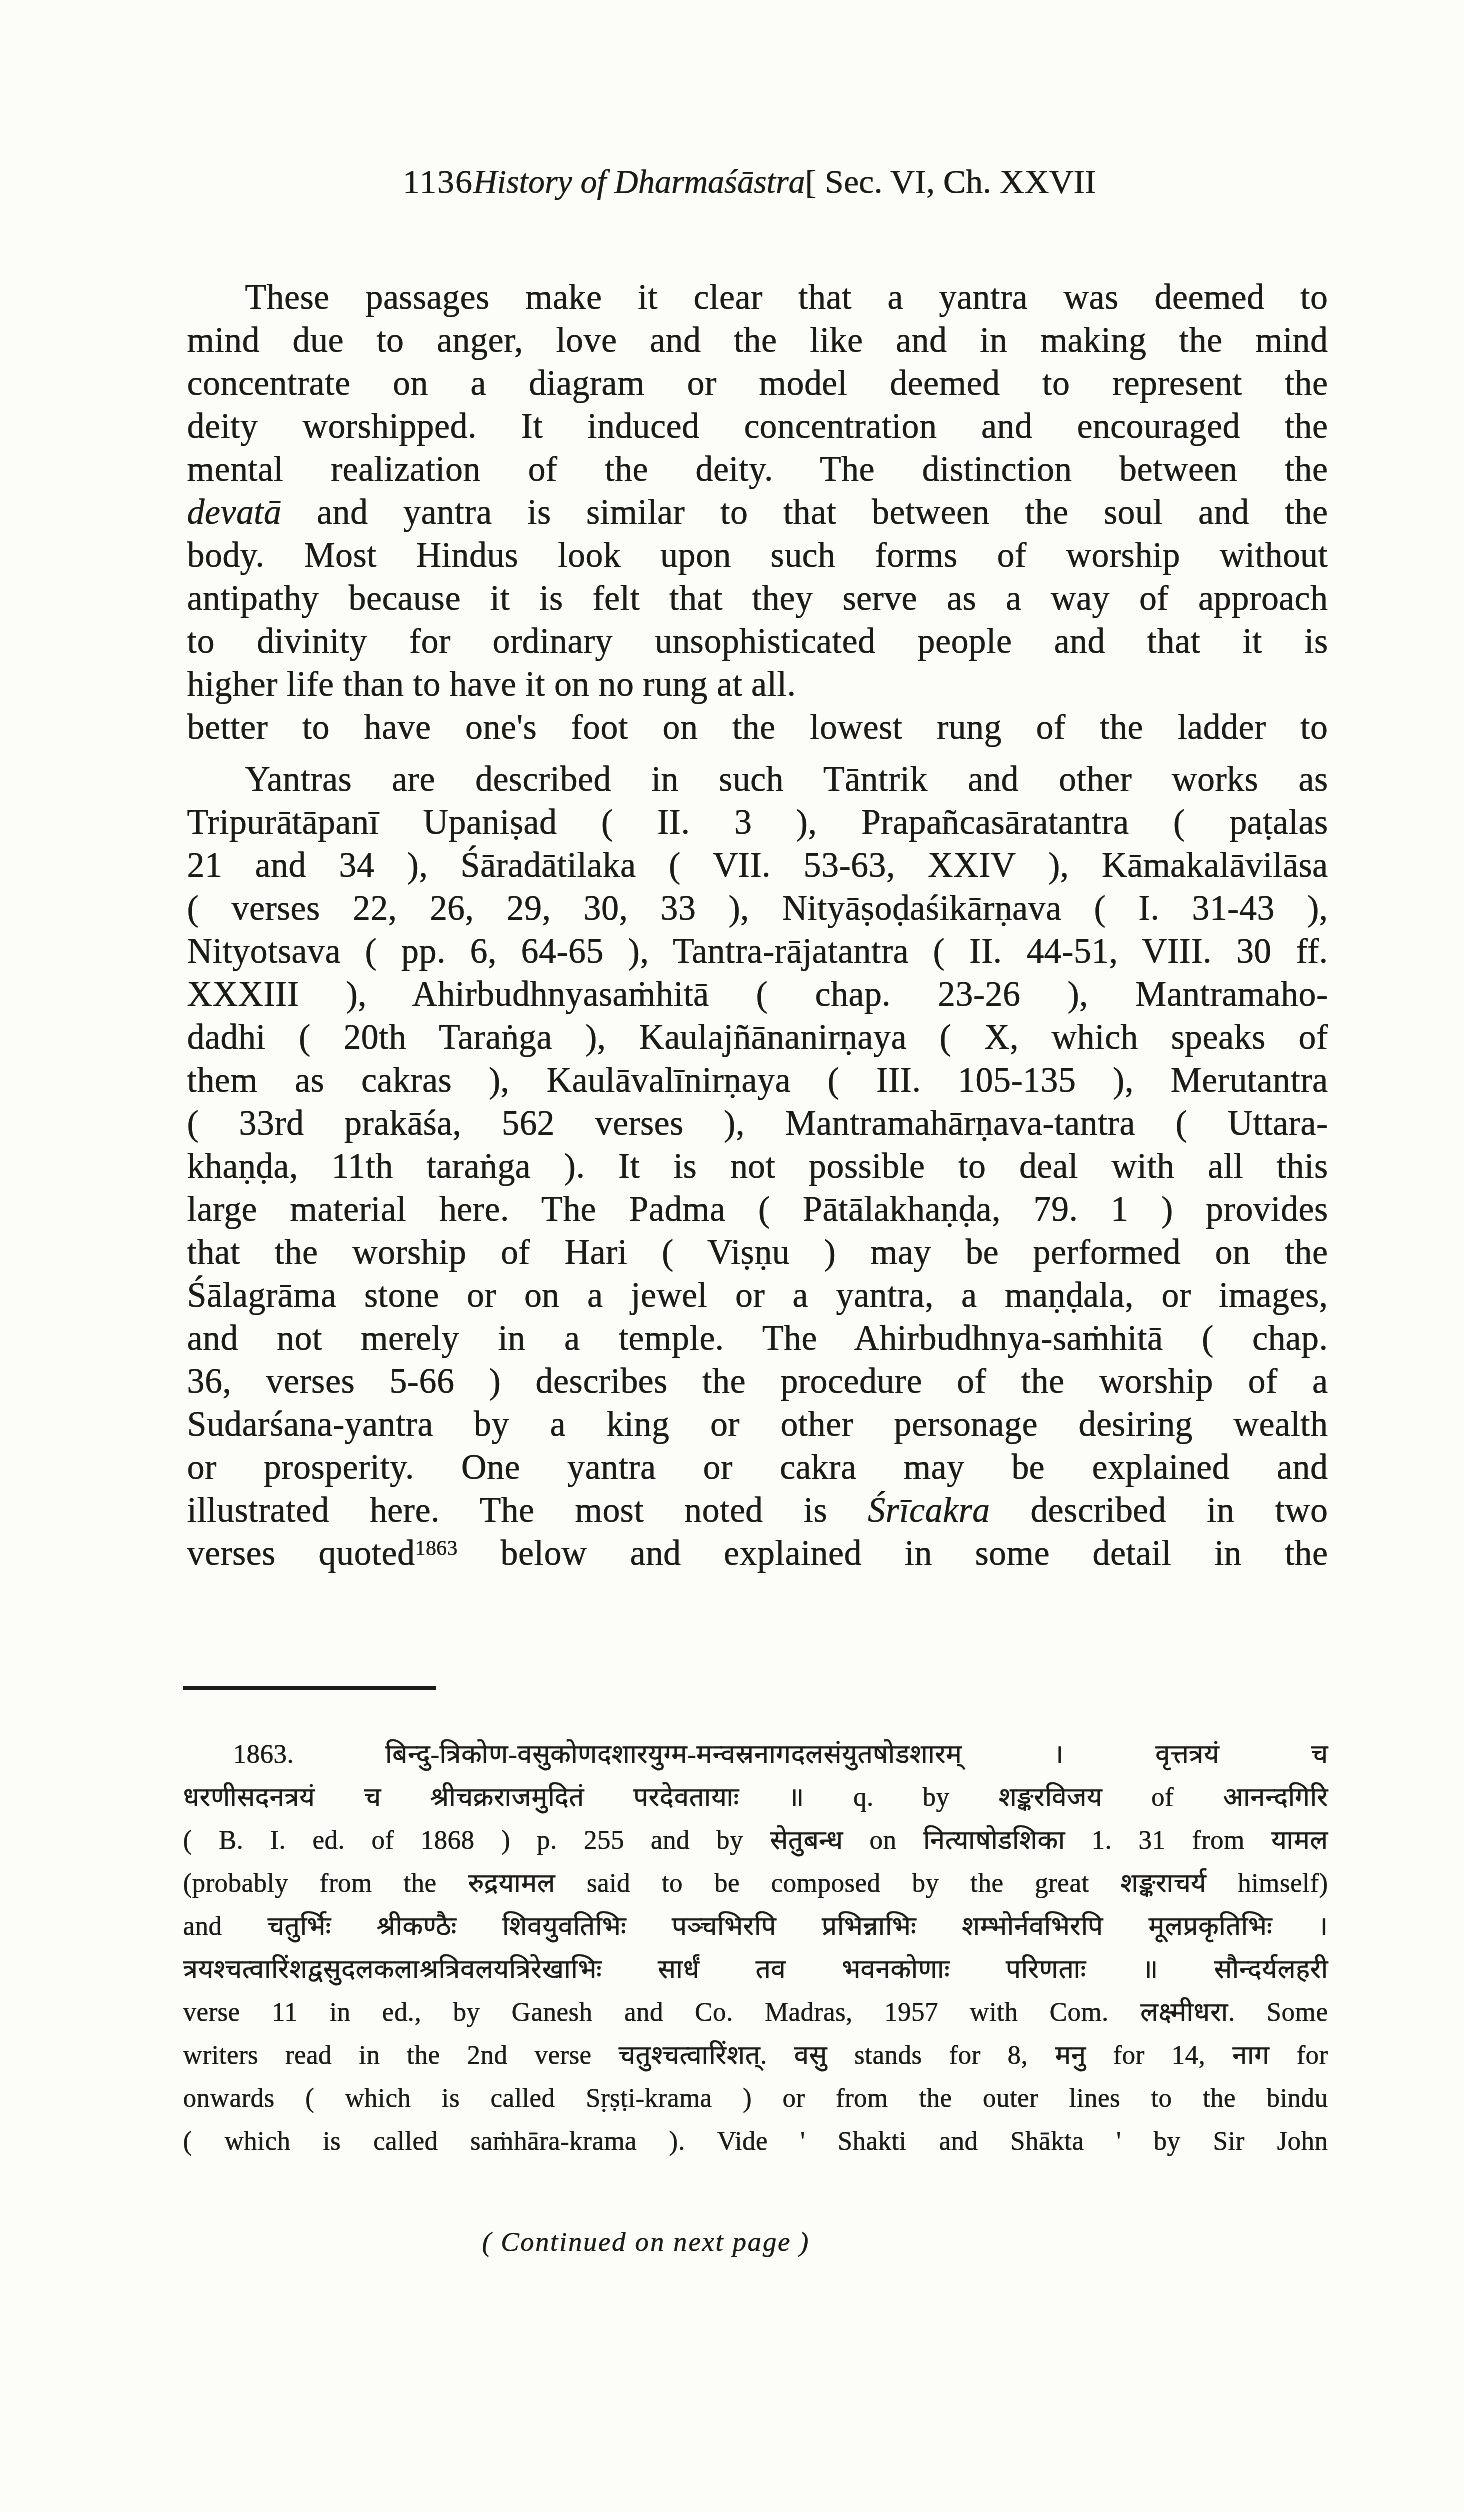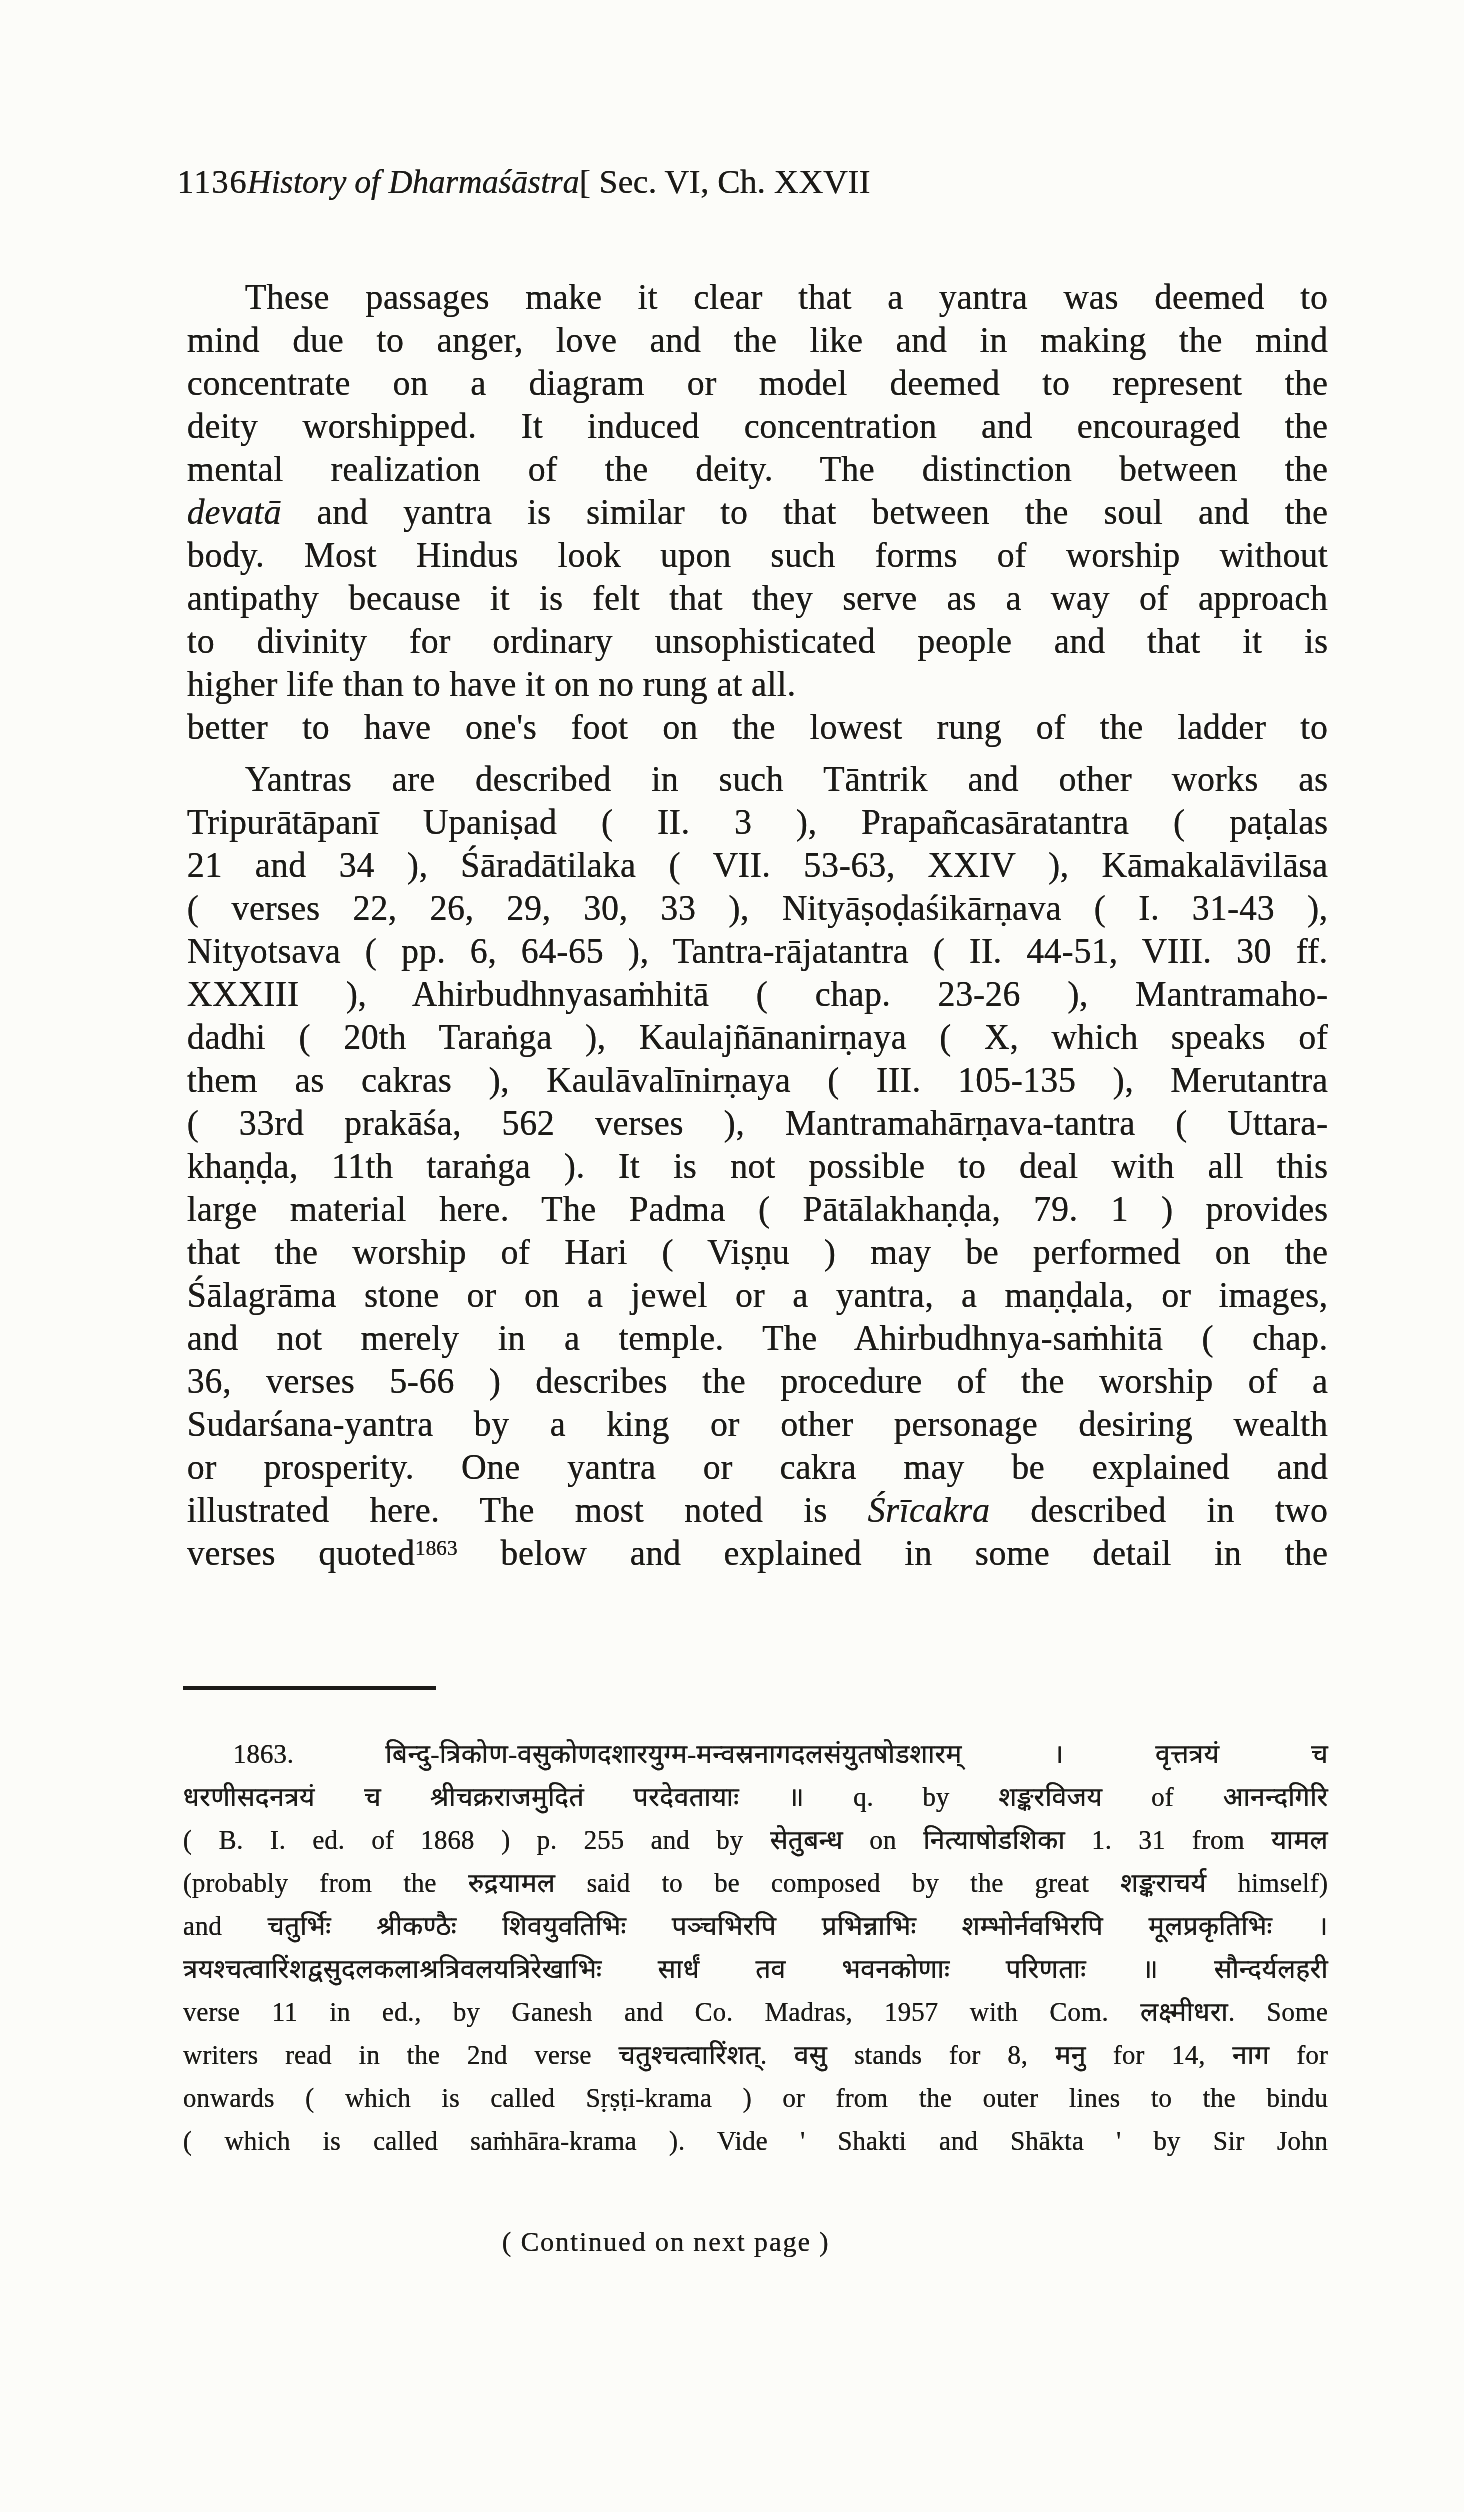--- a/index.html
+++ b/index.html
@@ -13,21 +13,21 @@
     font-family: "Liberation Serif", "DejaVu Serif", serif;
     overflow: hidden;
     text-shadow: 0 0 0.4px currentColor;
   }
   .header {
     position: absolute;
     top: 163px;
     left: 177px;
     right: 143px;
     display: flex;
-    justify-content: flex-start;
+    justify-content: center;
     align-items: baseline;
     font-size: 34px;
   }
   .page-num { letter-spacing: 0.9px; }
   .book-title { font-style: italic; font-size: 33px; }
   .section-ref { font-size: 34px; }
   .bodytext {
     position: absolute;
     left: 187px;
     width: 1141px;
@@ -53,22 +53,23 @@
     position: absolute;
     left: 183px;
     width: 1145px;
     top: 1733px;
     font-size: 26.6px;
     line-height: 43px;
     letter-spacing: 0.2px;
   }
   .continued {
     position: absolute;
-    left: 502px;
+    left: 482px;
     top: 2226px;
+    font-style: italic;
     font-size: 27.5px;
     letter-spacing: 1.3px;
   }
   sup {
     font-size: 0.6em;
     line-height: 0;
     vertical-align: baseline;
     position: relative;
     top: -0.5em;
   }

